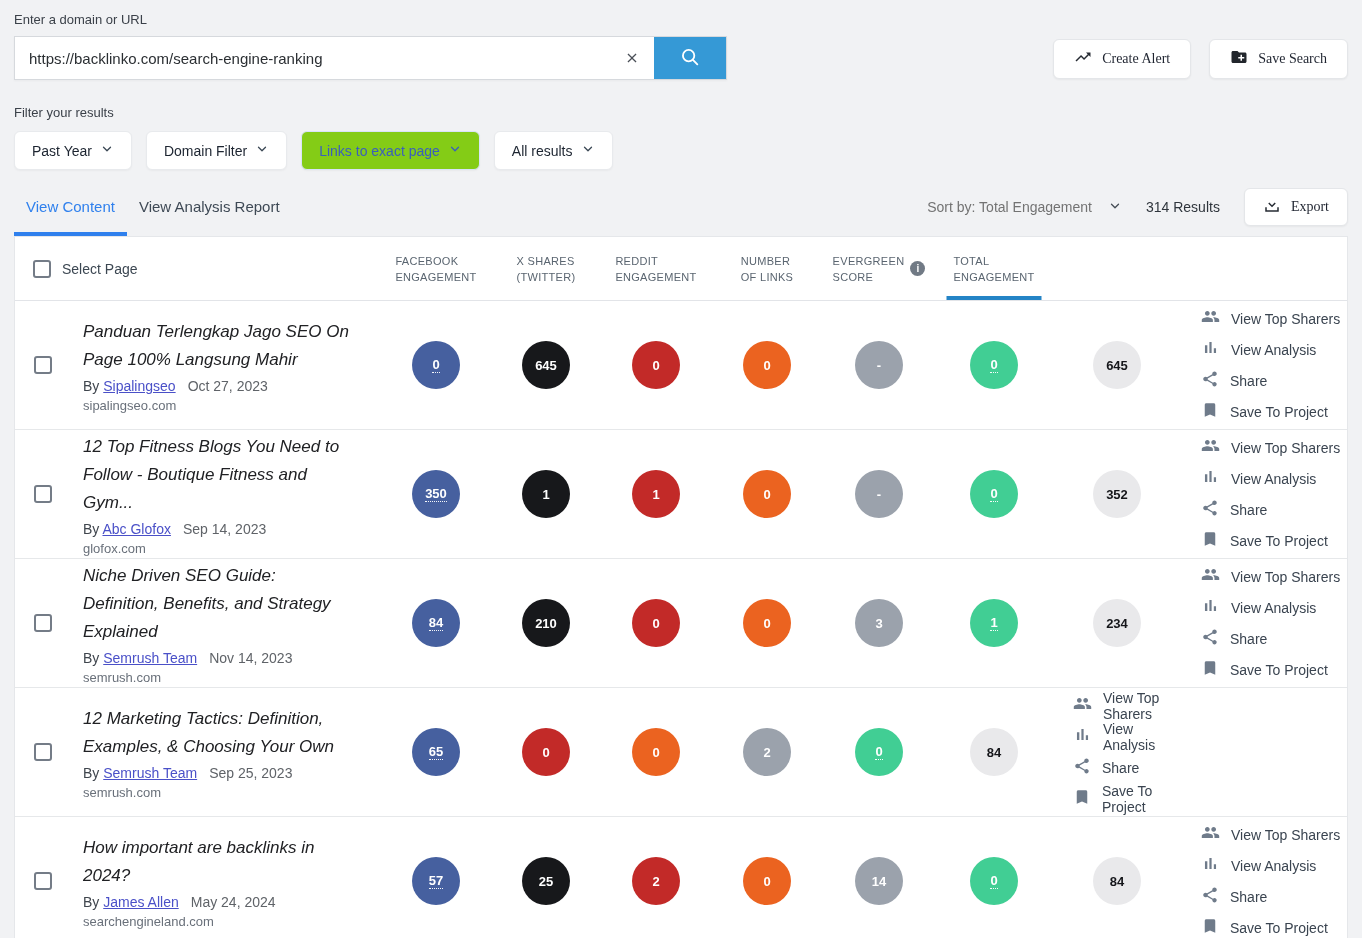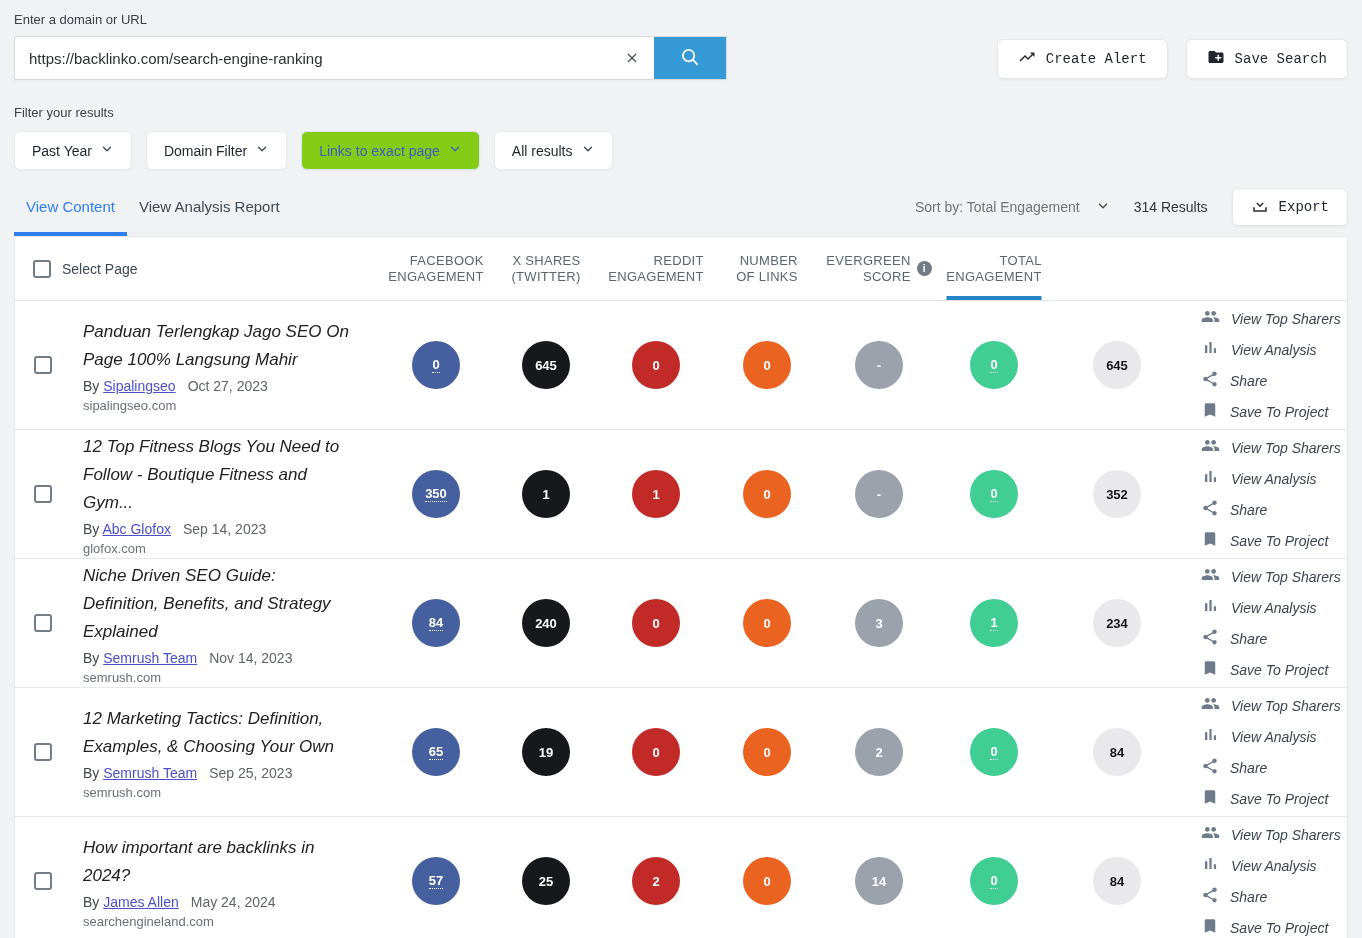--- a/index.html
+++ b/index.html
@@ -14,21 +14,21 @@
                 border-radius:0; overflow:hidden; box-shadow:0 1px 2px rgba(0,0,0,.04); }
   .search-input { flex:1; border:none; outline:none; font-size:15px; color:#2b2f33; padding:0 14px;
                   font-family:"Liberation Sans", sans-serif; }
   .clear-btn { width:44px; background:#fff; border:none; cursor:pointer; color:#4a4f57;
                display:flex; align-items:center; justify-content:center; }
   .search-btn { width:72px; border:none; background:#3599d6; cursor:pointer;
                 display:flex; align-items:center; justify-content:center; }
   .top-actions { display:flex; gap:18px; margin-top:3px; }
   .btn { display:flex; align-items:center; gap:10px; background:#fff; border:1px solid #e4e6e9;
          border-radius:6px; height:40px; padding:0 20px; font-size:14px; color:#1f2430;
-         box-shadow:0 1px 2px rgba(0,0,0,.05); cursor:pointer; font-family:Liberation Mono, monospace; }
+         box-shadow:0 1px 2px rgba(0,0,0,.05); cursor:pointer; font-family:Liberation Serif, serif; }
   .btn svg { flex:0 0 auto; }
 
   
   .filter-label { margin-top:25px; font-size:13px; color:#3b4149; }
   .chips { display:flex; gap:14px; margin-top:11px; }
   .chip { display:flex; align-items:center; gap:8px; height:39px; padding:0 17px; background:#fff;
           border:1px solid #e8eaed; border-radius:6px; font-size:14px; color:#1c2430;
           box-shadow:0 1px 2px rgba(0,0,0,.04); cursor:pointer; }
   .chip.active { background:#84cc16; border-color:#d8e4f8; color:#3a5ebe; }
   .chip.active svg { color:#3a5ebe; }
@@ -45,21 +45,21 @@
   .export-btn { height:38px; padding:0 18px; }
 
   
   .table-card { background:#fff; border:1px solid #e5e7ea; border-bottom:none; }
   .grid { display:grid; grid-template-columns:56px 310px 110px 110px 110px 112px 112px 118px 128px 1fr; }
   .thead { height:64px; border-bottom:1px solid #e2e4e8; }
   .select-cell { grid-column:1 / 3; display:flex; align-items:center; gap:11px; padding-left:18px; }
   .select-label { font-size:14px; color:#3c4752; }
   .checkbox { width:18px; height:18px; border:2px solid #747c87; border-radius:3px; background:#fff; cursor:pointer; flex:0 0 auto; }
   .hcell { display:flex; align-items:center; justify-content:center; position:relative; }
-  .hlabel { font-size:13px; line-height:16px; color:#5a6570; text-transform:uppercase; letter-spacing:.3px; text-align:right; }
+  .hlabel { font-size:11px; line-height:16px; color:#5a6570; text-transform:uppercase; letter-spacing:.3px; text-align:left; }
   .info-icon { width:15px; height:15px; border-radius:50%; background:#717a85; color:#fff; font-size:10px;
                font-weight:bold; display:flex; align-items:center; justify-content:center; margin-left:6px; cursor:pointer; }
   .sort-underline { position:absolute; bottom:0; left:50%; transform:translateX(-50%); width:95px; height:4px; background:#2484c6; }
 
   .trow { height:129px; border-bottom:1px solid #e6e8ea; }
   .check-cell { display:flex; align-items:center; justify-content:center; }
   .content-cell { display:flex; flex-direction:column; justify-content:center; padding:0 28px 0 12px; }
   .title { font-size:17px; line-height:28px; color:#202124; cursor:pointer;font-style:italic; }
   .byline { margin-top:4px; font-size:14px; color:#3f454d; }
   .author { color:#4a50c8; text-decoration:underline; cursor:pointer; }
@@ -67,21 +67,21 @@
   .domain { margin-top:4px; font-size:13px; color:#69707a; }
 
   .circle-cell { display:flex; align-items:center; justify-content:center; }
   .circle { width:48px; height:48px; border-radius:50%; display:flex; align-items:center; justify-content:center;
             color:#fff; font-size:13px; font-weight:bold; }
   .circle[data-metric="total"] { color:#15161a; }
   .circle[data-metric="facebook"] .val,
   .circle[data-metric="evergreen"] .val { border-bottom:1px dotted rgba(255,255,255,.95); cursor:pointer; }
 
   .actions-cell { display:flex; flex-direction:column; justify-content:center; gap:5px; padding-left:20px; }
-  .action-item { display:flex; align-items:center; gap:11px; height:26px; cursor:pointer;font-style:italic; }
+  .action-item { display:flex; align-items:center; gap:11px; height:26px; cursor:pointer; }
   .action-item svg { color:#6f7b8a; flex:0 0 auto; }
   .action-label { font-size:14px; color:#3a4450; }
 </style>
 </head>
 <body>
 
 <div class="page">
 
   <div class="search-label">Enter a domain or URL</div>
   <div class="top-row">
@@ -383,21 +383,21 @@
       </div>
       <div class="domain">semrush.com</div>
     </div>
     <div class="circle-cell">
             <div class="circle" data-metric="facebook" style="background: rgb(70, 96, 159);">
               <span class="val">84</span>
             </div>
           </div>
     <div class="circle-cell">
             <div class="circle" data-metric="x_shares" style="background: rgb(23, 24, 27);">
-              <span class="val">240</span>
+              <span class="val">210</span>
             </div>
           </div>
     <div class="circle-cell">
             <div class="circle" data-metric="pinterest" style="background: rgb(194, 42, 40);">
               <span class="val">0</span>
             </div>
           </div>
     <div class="circle-cell">
             <div class="circle" data-metric="reddit" style="background: rgb(235, 99, 32);">
               <span class="val">0</span>
@@ -457,25 +457,20 @@
         <a class="author">Semrush Team</a><span class="date">Sep 25, 2023</span>
       </div>
       <div class="domain">semrush.com</div>
     </div>
     <div class="circle-cell">
             <div class="circle" data-metric="facebook" style="background: rgb(70, 96, 159);">
               <span class="val">65</span>
             </div>
           </div>
     <div class="circle-cell">
-            <div class="circle" data-metric="x_shares" style="background: rgb(23, 24, 27);">
-              <span class="val">19</span>
-            </div>
-          </div>
-    <div class="circle-cell">
             <div class="circle" data-metric="pinterest" style="background: rgb(194, 42, 40);">
               <span class="val">0</span>
             </div>
           </div>
     <div class="circle-cell">
             <div class="circle" data-metric="reddit" style="background: rgb(235, 99, 32);">
               <span class="val">0</span>
             </div>
           </div>
     <div class="circle-cell">

